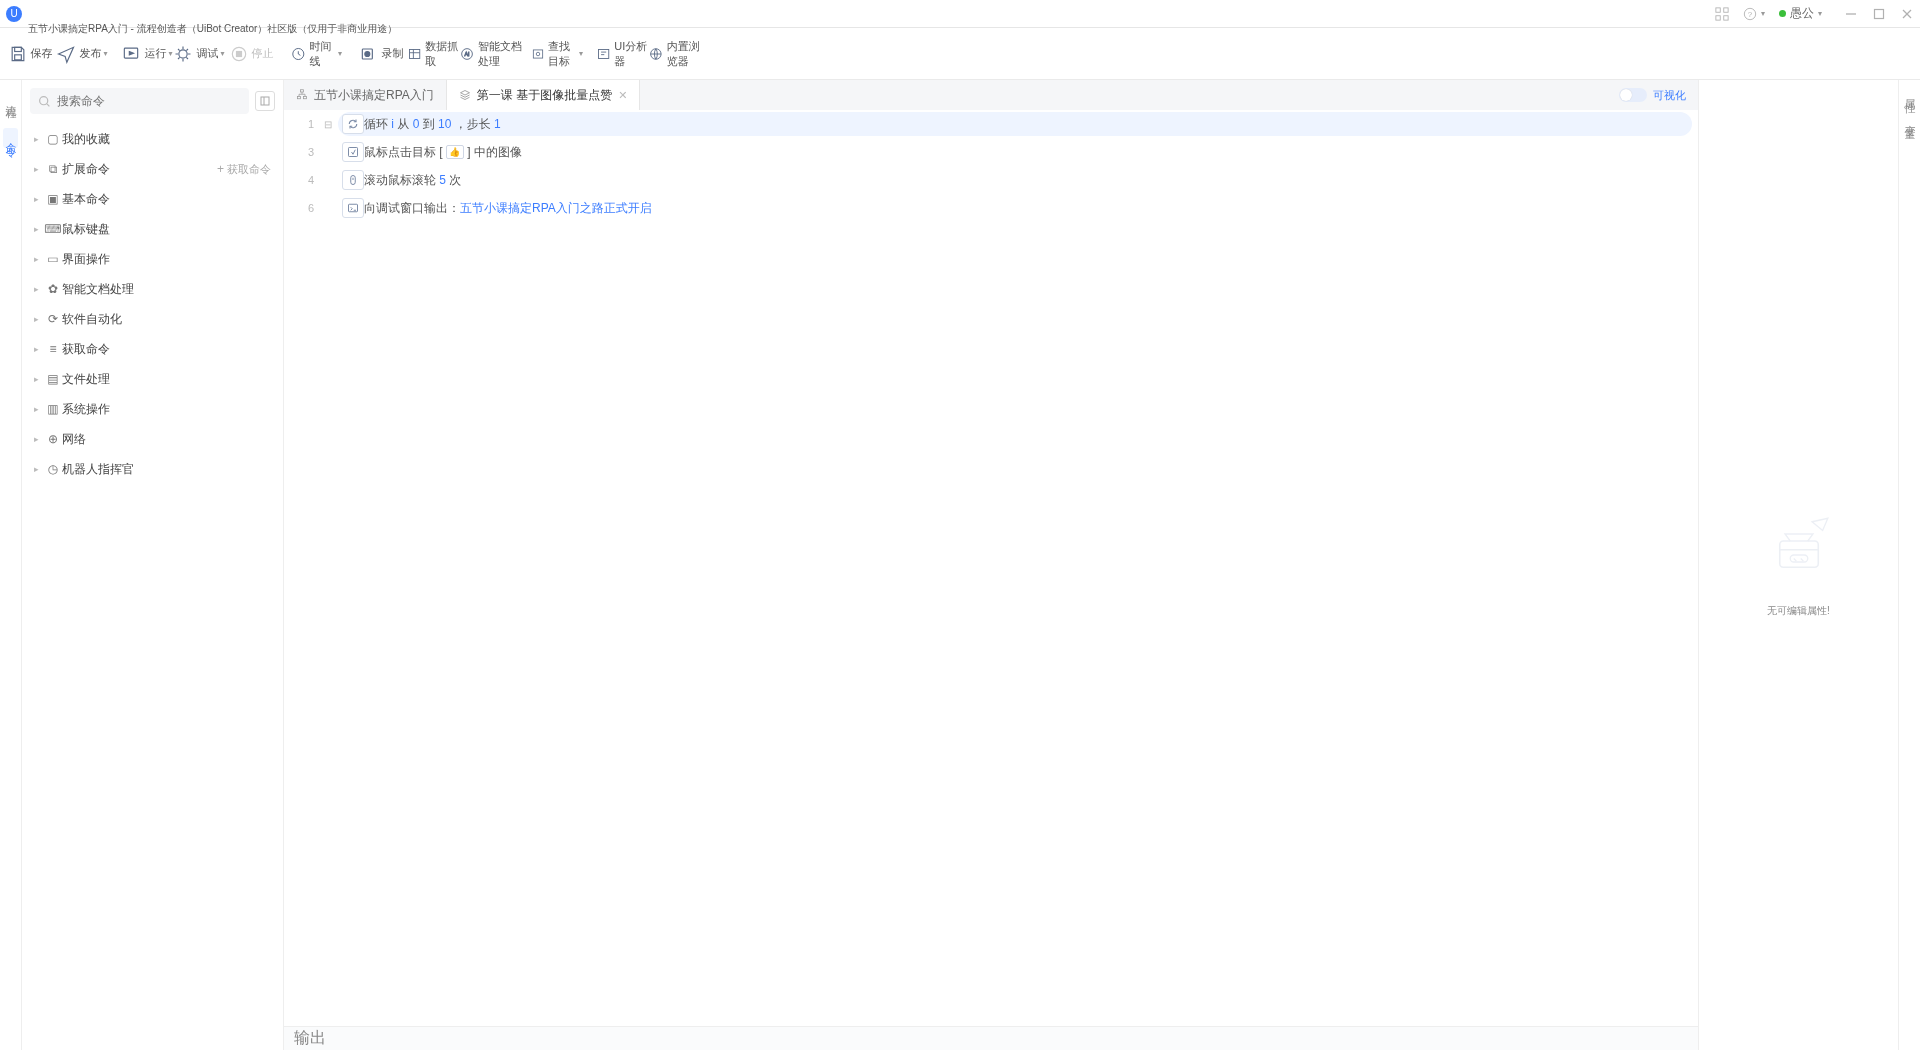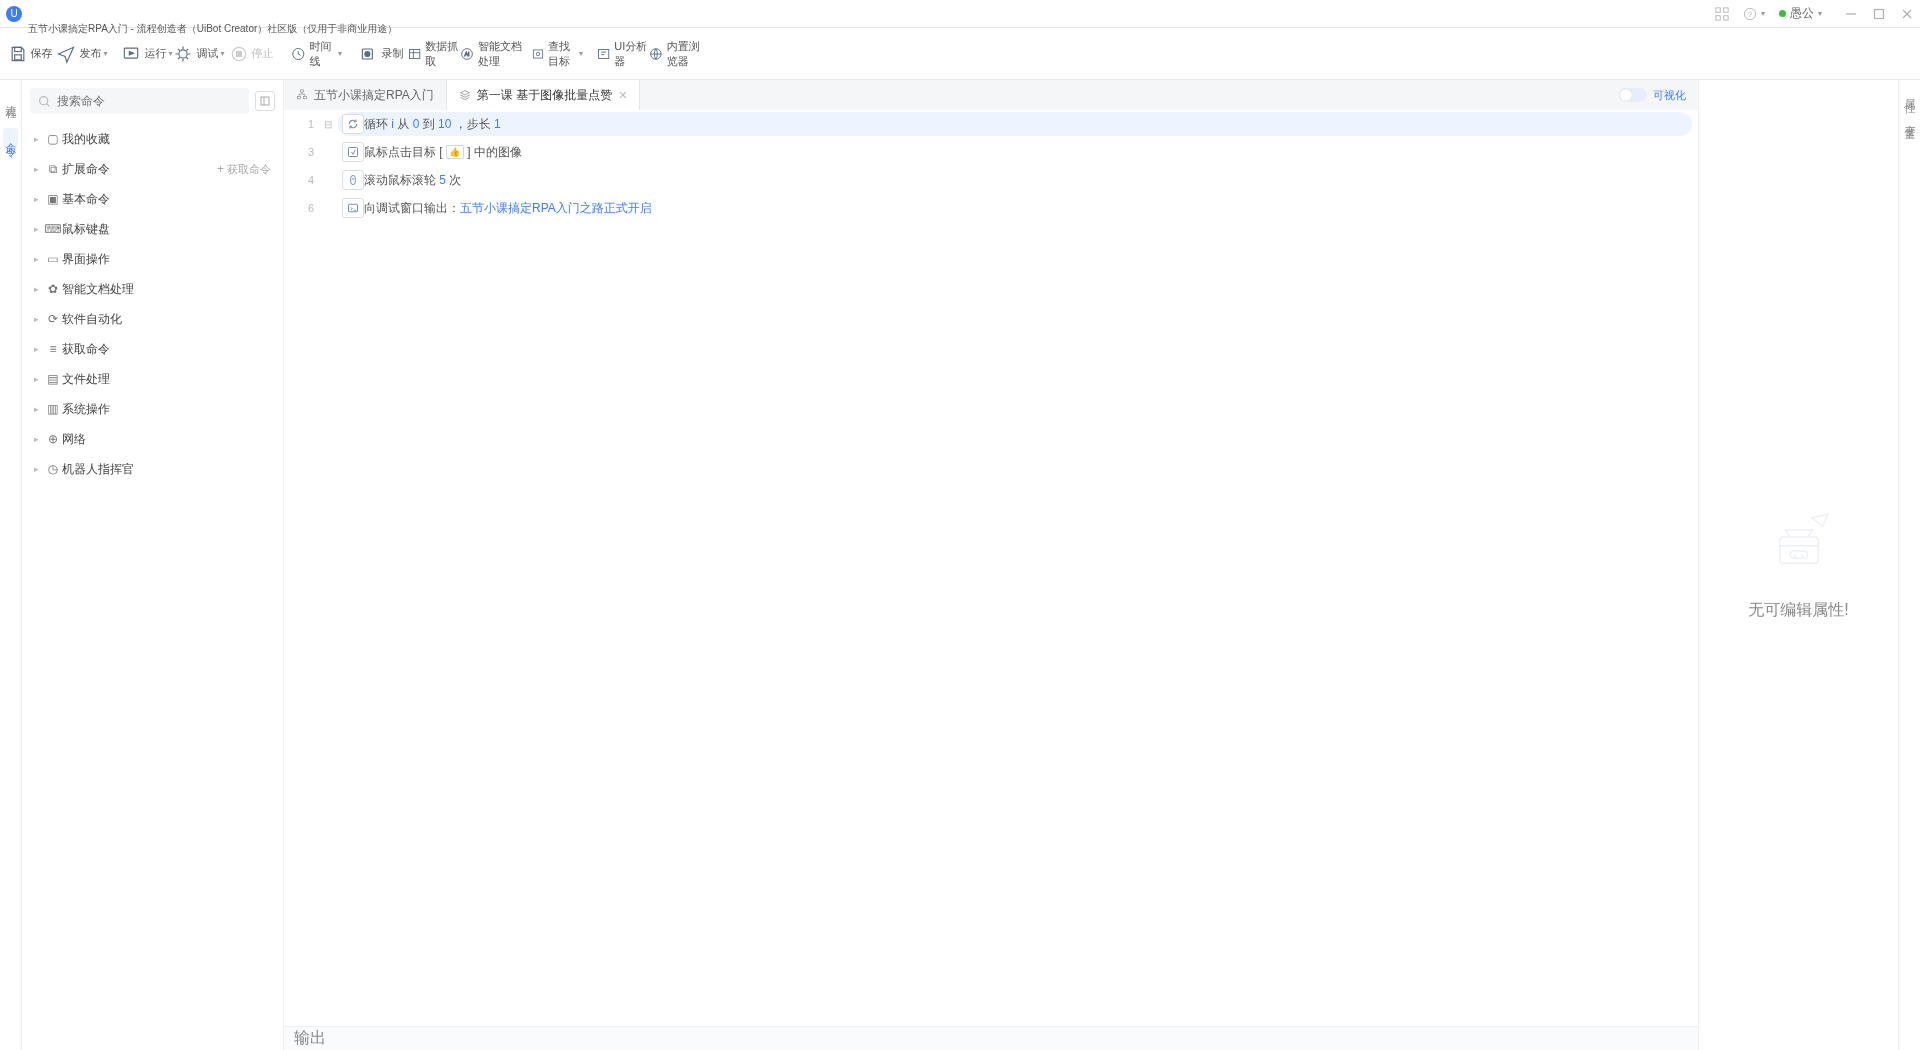--- a/index.html
+++ b/index.html
@@ -69,21 +69,21 @@
 .txt .kw { color:#3c7dff; }
 .txt .thumb { display:inline-flex; width:18px; height:14px; border:1px solid #cfd6e4; border-radius:2px; align-items:center; justify-content:center; color:#aab6cc; font-size:9px; vertical-align:middle;}
 
 .bottombar { height:24px; border-top:1px solid #eee; background:#fafbfc; display:flex; align-items:center; padding:0 10px; color:#888; font-size:16px;}
 
 .rightstrip { width:22px; border-left:1px solid #eee; display:flex; flex-direction:column; align-items:center; padding-top:10px; gap:18px;}
 .rightstrip .vt { writing-mode: vertical-rl; color:#888; letter-spacing:4px; font-size:11px; cursor:pointer; }
 
 .rightpanel { width:200px; border-left:1px solid #eee; display:flex; flex-direction:column; align-items:center; justify-content:center; color:#888; gap:14px; }
 .rightpanel svg { opacity:.35; }
-.rightpanel .msg { font-size:16px; color:#888;margin-top:7px; }
+.rightpanel .msg { font-size:10px; color:#888;margin-top:7px; }
 
 </style>
 </head>
 <body>
 
 <div class="titlebar">
   <div class="logo">U</div>
   <div class="title">五节小课搞定RPA入门 - 流程创造者（UiBot Creator）社区版（仅用于非商业用途）</div>
   <div class="right">
     <span class="item">

